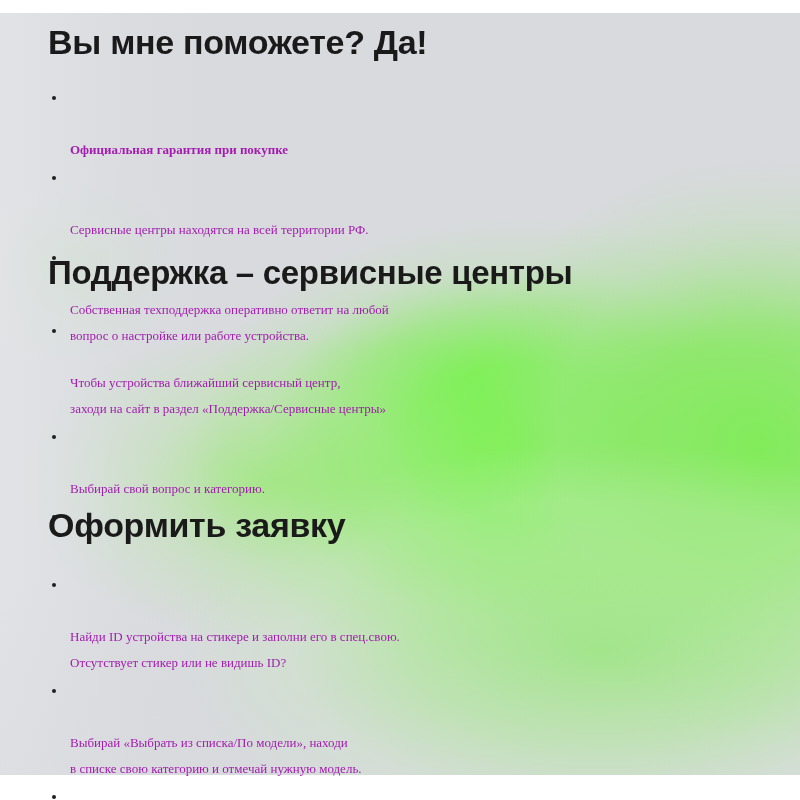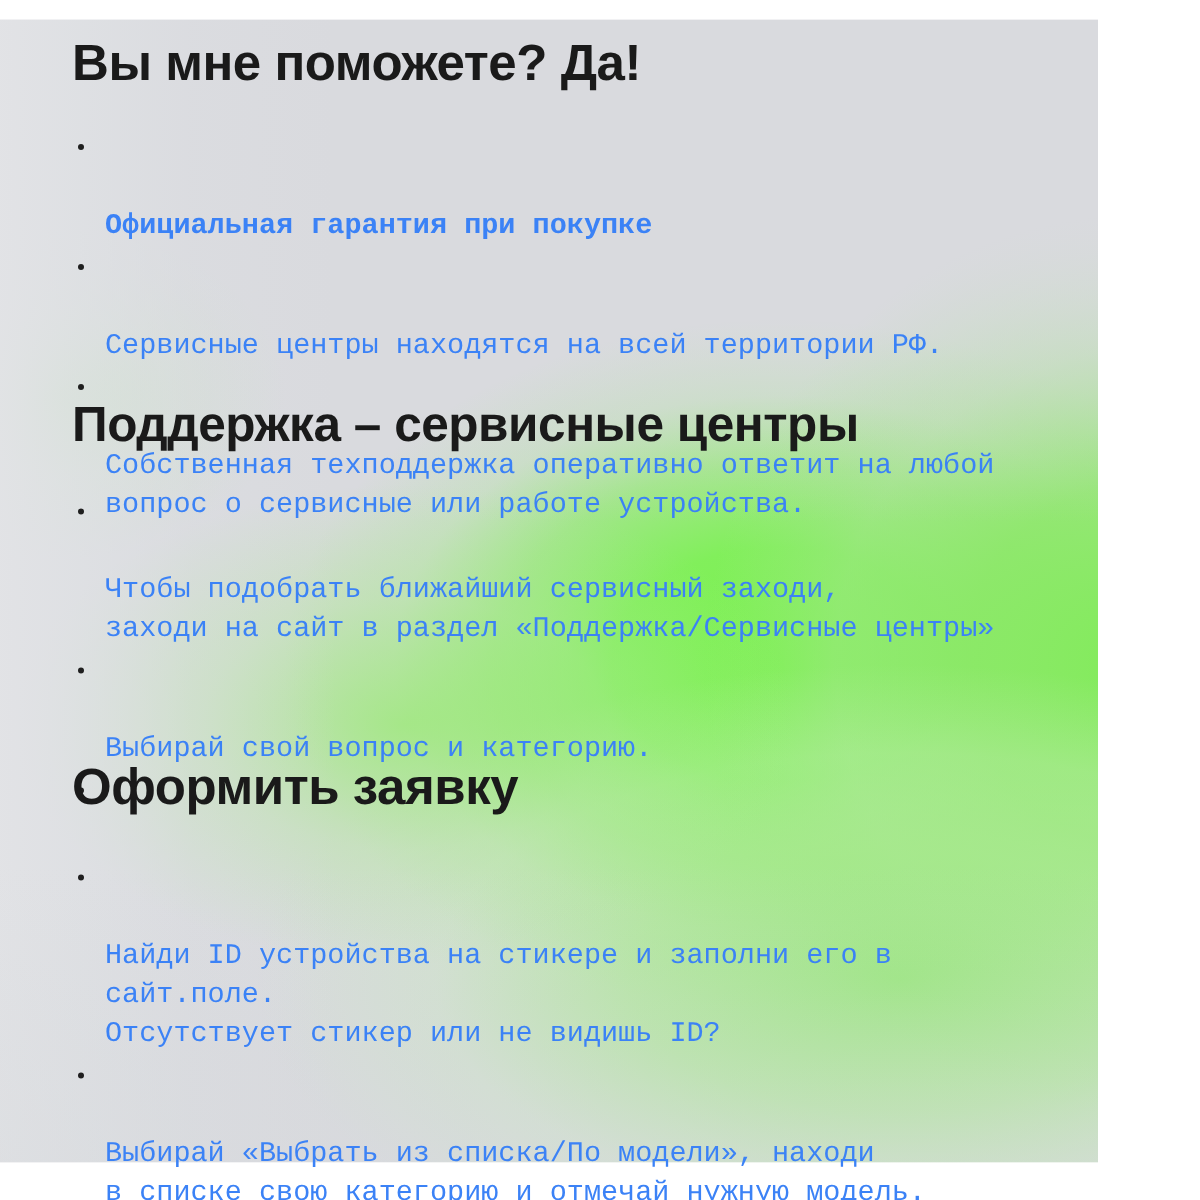--- a/index.html
+++ b/index.html
@@ -9,21 +9,21 @@
   }
   body {
     width: 800px;
     height: 800px;
     overflow: hidden;
     font-family: "Liberation Sans", sans-serif;
   }
 
   #slide {
     position: relative;
-    width: 732px;
+    width: 800px;
     height: 800px;
     background: #ffffff;
     overflow: hidden;
   }
 
   
   .bg-band {
     position: absolute;
     left: 0;
     width: 800px;
@@ -119,21 +119,21 @@
     z-index: 10;
     padding: 0;
   }
 
   .section {
     position: absolute;
     left: 46px;
     right: 24px;
   }
   .section-1 { top: 21px; }
-  .section-2 { top: 262px; }
+  .section-2 { top: 252px; }
   .section-3 { top: 504px; }
 
   h2.heading {
     margin: 0 0 0 2px;
     font-family: "Liberation Sans", sans-serif;
     font-weight: bold;
     font-size: 34px;
     line-height: 42px;
     letter-spacing: -0.3px;
     color: #1a1a1a;
@@ -148,24 +148,24 @@
     padding: 0;
   }
   .section-1 ul.bullets { margin-top: 22px; }
   .section-2 ul.bullets { margin-top: 24px; }
   .section-3 ul.bullets { margin-top: 26px; }
 
   ul.bullets li {
     position: relative;
     padding-left: 24px;
     margin: 0 0 2px 0;
-    font-family: Liberation Mono, monospace;
-    font-size: 19px;
+    font-family: Liberation Serif, serif;
+    font-size: 13px;
     line-height: 26px;
-    color: #3b82f6;
+    color: #a21caf;
     white-space: pre-line;
   }
   ul.bullets li.bold { font-weight: bold; }
 
   ul.bullets li .dot {
     position: absolute;
     left: 6px;
     top: 11px;
     width: 4px;
     height: 4px;
@@ -201,49 +201,49 @@
           <span class="dot"></span>
           <span>Официальная гарантия при покупке</span>
         </li>
         <li>
           <span class="dot"></span>
           <span>Сервисные центры находятся на всей территории РФ.</span>
         </li>
         <li>
           <span class="dot"></span>
           <span>Собственная техподдержка оперативно ответит на любой
-вопрос о сервисные или работе устройства.</span>
+вопрос о настройке или работе устройства.</span>
         </li>
       </ul>
     </div>
 
     <div class="section section-2">
       <h2 class="heading">Поддержка – сервисные центры</h2>
       <ul class="bullets">
         <li>
           <span class="dot"></span>
-          <span>Чтобы подобрать ближайший сервисный заходи,
+          <span>Чтобы устройства ближайший сервисный центр,
 заходи на сайт в раздел «Поддержка/Сервисные центры»</span>
         </li>
         <li>
           <span class="dot"></span>
           <span>Выбирай свой вопрос и категорию.</span>
         </li>
         <li>
           <span class="dot"></span>
         </li>
       </ul>
     </div>
 
     <div class="section section-3">
       <h2 class="heading">Оформить заявку</h2>
       <ul class="bullets">
         <li>
           <span class="dot"></span>
-          <span>Найди ID устройства на стикере и заполни его в сайт.поле.
+          <span>Найди ID устройства на стикере и заполни его в спец.свою.
 Отсутствует стикер или не видишь ID?</span>
         </li>
         <li>
           <span class="dot"></span>
           <span>Выбирай «Выбрать из списка/По модели», находи
 в списке свою категорию и отмечай нужную модель.</span>
         </li>
         <li>
           <span class="dot"></span>
           

